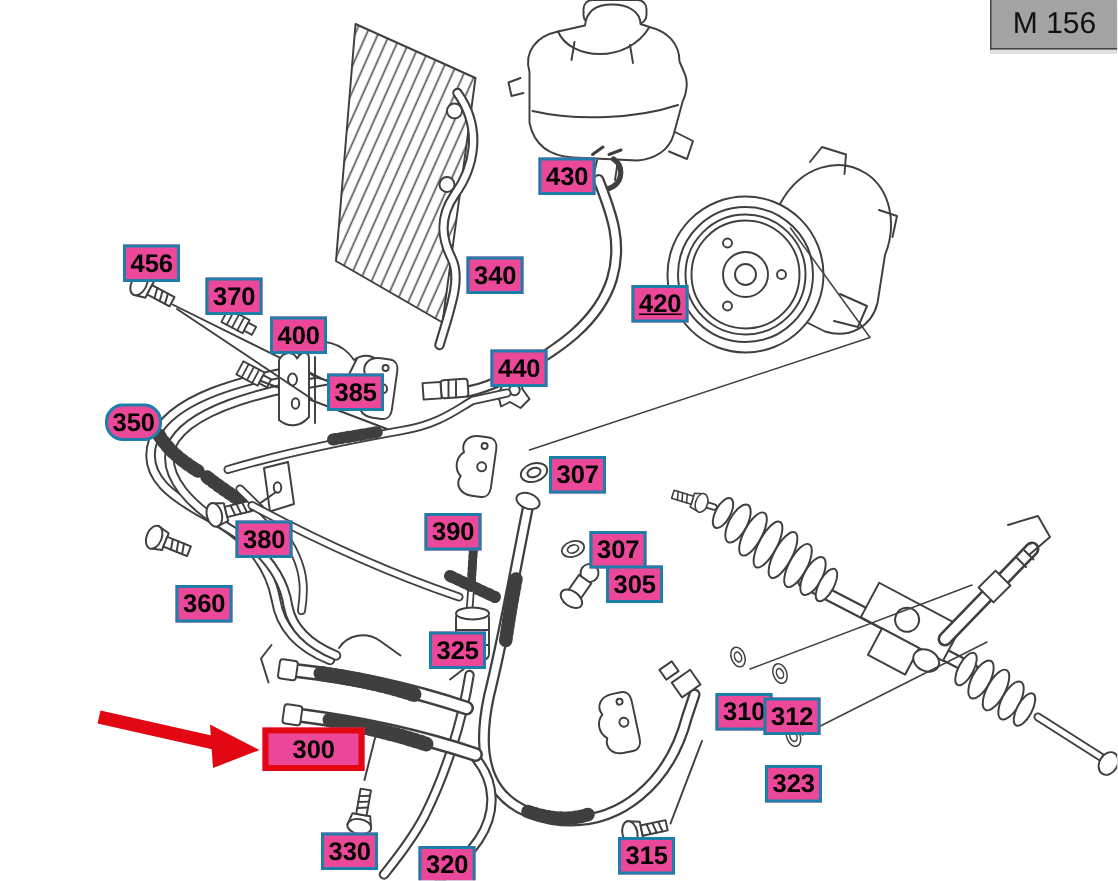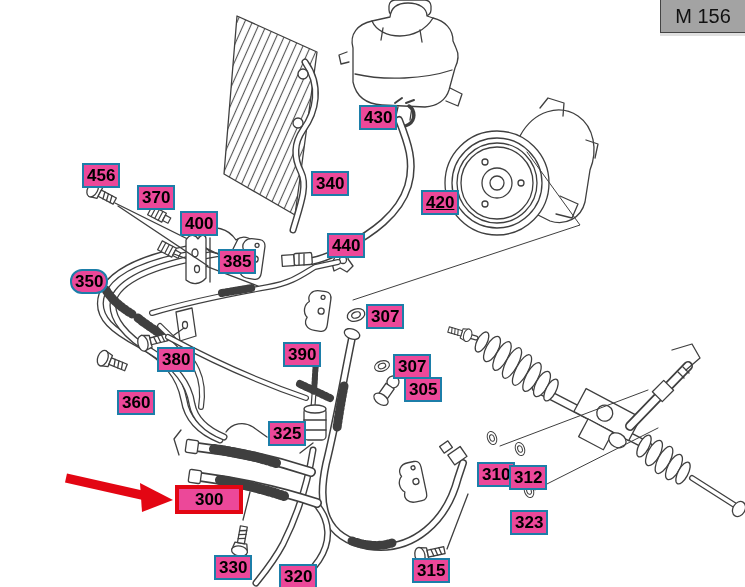--- a/index.html
+++ b/index.html
@@ -303,21 +303,21 @@
       <div class="plabel" style="left: 157px; top: 347px;">380</div>
       <div class="plabel" style="left: 89px; top: 390px; margin-left: 28px;">360</div>
       <div class="plabel" style="left: 311px; top: 139px; margin-top: 32px;">340</div>
       <div class="plabel" style="left: 359px; top: 105px;">430</div>
       <div class="plabel" style="left: 421px; top: 190px; text-decoration: underline;">420</div>
       <div class="plabel" style="left: 327px; top: 233px;">440</div>
       <div class="plabel" style="left: 283px; top: 306px; margin-top: 36px;">390</div>
       <div class="plabel" style="left: 366px; top: 304px;">307</div>
       <div class="plabel" style="left: 393px; top: 354px;">307</div>
       <div class="plabel" style="left: 404px; top: 377px;">305</div>
-      <div class="plabel" style="left: 268px; top: 421px;">325</div>
+      <div class="plabel" style="left: 286px; top: 421px;">325</div>
       <div class="plabel hl" style="left: 175px; top: 485px;">300</div>
       <div class="plabel" style="left: 214px; top: 555px;">330</div>
       <div class="plabel" style="left: 279px; top: 564px;">320</div>
       <div class="plabel" style="left: 412px; top: 558px;">315</div>
       <div class="plabel" style="left: 477px; top: 462px;">310</div>
       <div class="plabel" style="left: 509px; top: 465px;">312</div>
       <div class="plabel" style="left: 510px; top: 510px;">323</div>
     </div>
 
   <div id="model-box">

